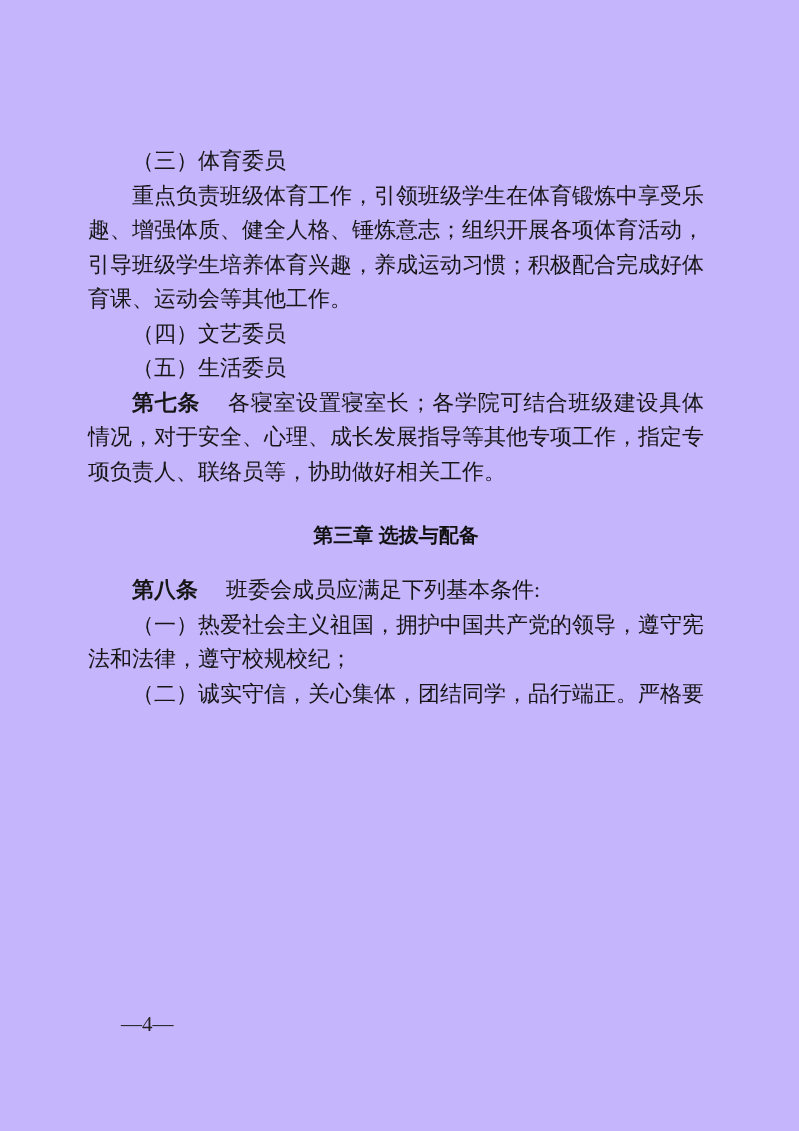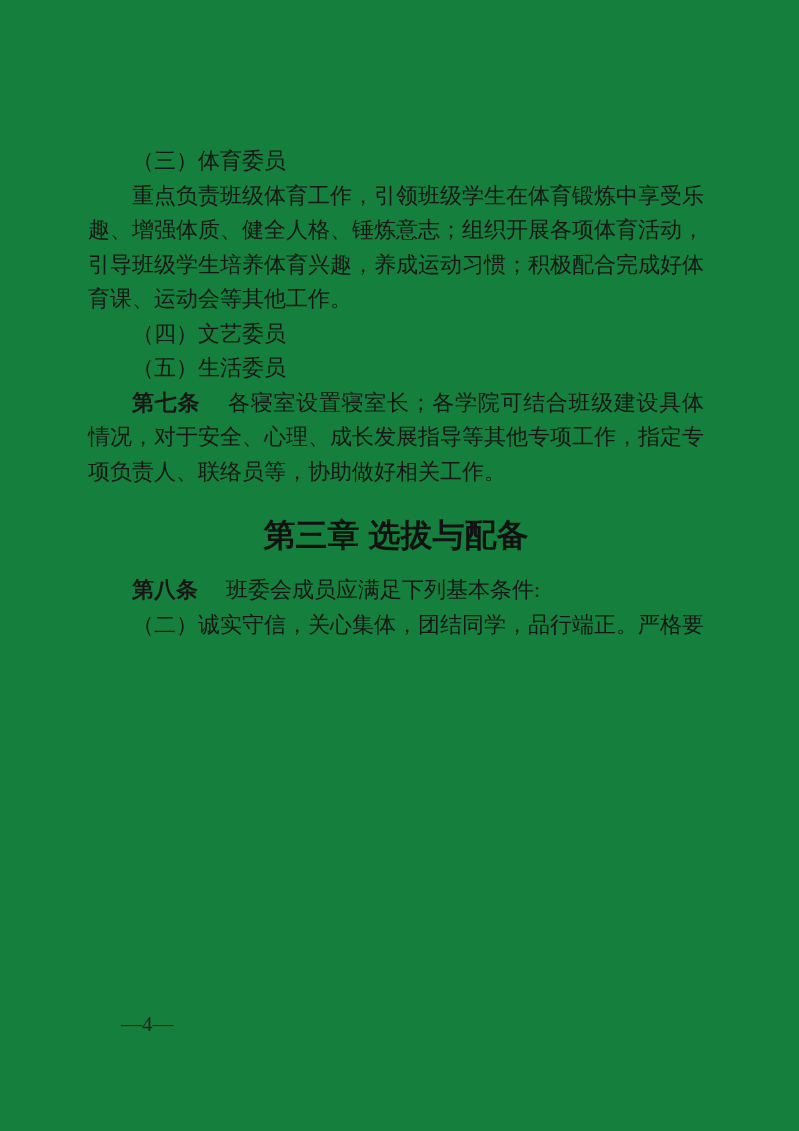--- a/index.html
+++ b/index.html
@@ -4,21 +4,21 @@
 <style>
   html, body {
     margin: 0;
     padding: 0;
     background: #ffffff;
   }
   .page {
     position: relative;
     width: 799px;
     height: 1131px;
-    background: #15803d;
+    background: #c4b5fd;
     overflow: hidden;
   }
   .content {
     position: absolute;
     left: 88px;
     top: 144px;
     width: 616px;
     font-family: "Liberation Serif", serif;
     font-size: 22px;
     line-height: 34.5px;
@@ -32,21 +32,21 @@
   .sub-heading {
     text-indent: 2em;
   }
   .article-lead {
     font-weight: bold;
     margin-right: 28px;
   }
   .chapter-heading {
     font-family: "Liberation Sans", sans-serif;
     font-weight: bold;
-    font-size: 32px;
+    font-size: 20px;
     line-height: 36px;
     text-align: center;
     text-indent: 0;
     margin: 28px 0 20px 0;
     color: #111111;
   }
   .page-footer {
     position: absolute;
     left: 121px;
     top: 1012px;
@@ -70,19 +70,20 @@
 
     <p class="sub-heading">（五）生活委员</p>
 
 
     <p><span class="article-lead">第七条</span><span>各寝室设置寝室长；各学院可结合班级建设具体情况，对于安全、心理、成长发展指导等其他专项工作，指定专项负责人、联络员等，协助做好相关工作。</span></p>
 
     <h2 class="chapter-heading">第三章 选拔与配备</h2>
 
     <p><span class="article-lead">第八条</span><span>班委会成员应满足下列基本条件:</span></p>
 
+    <p>（一）热爱社会主义祖国，拥护中国共产党的领导，遵守宪法和法律，遵守校规校纪；</p>
 
     <p>（二）诚实守信，关心集体，团结同学，品行端正。严格要</p>
 
   </div>
 
   <div class="page-footer">—4—</div>
 </div>
 
 </body></html>

